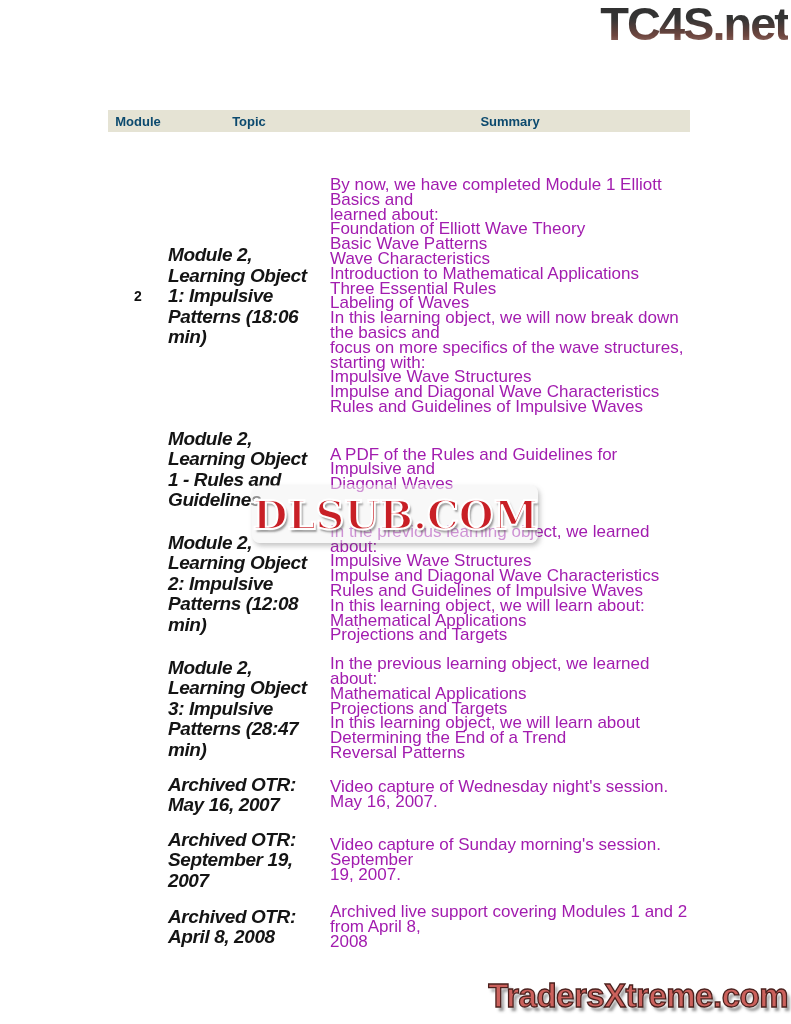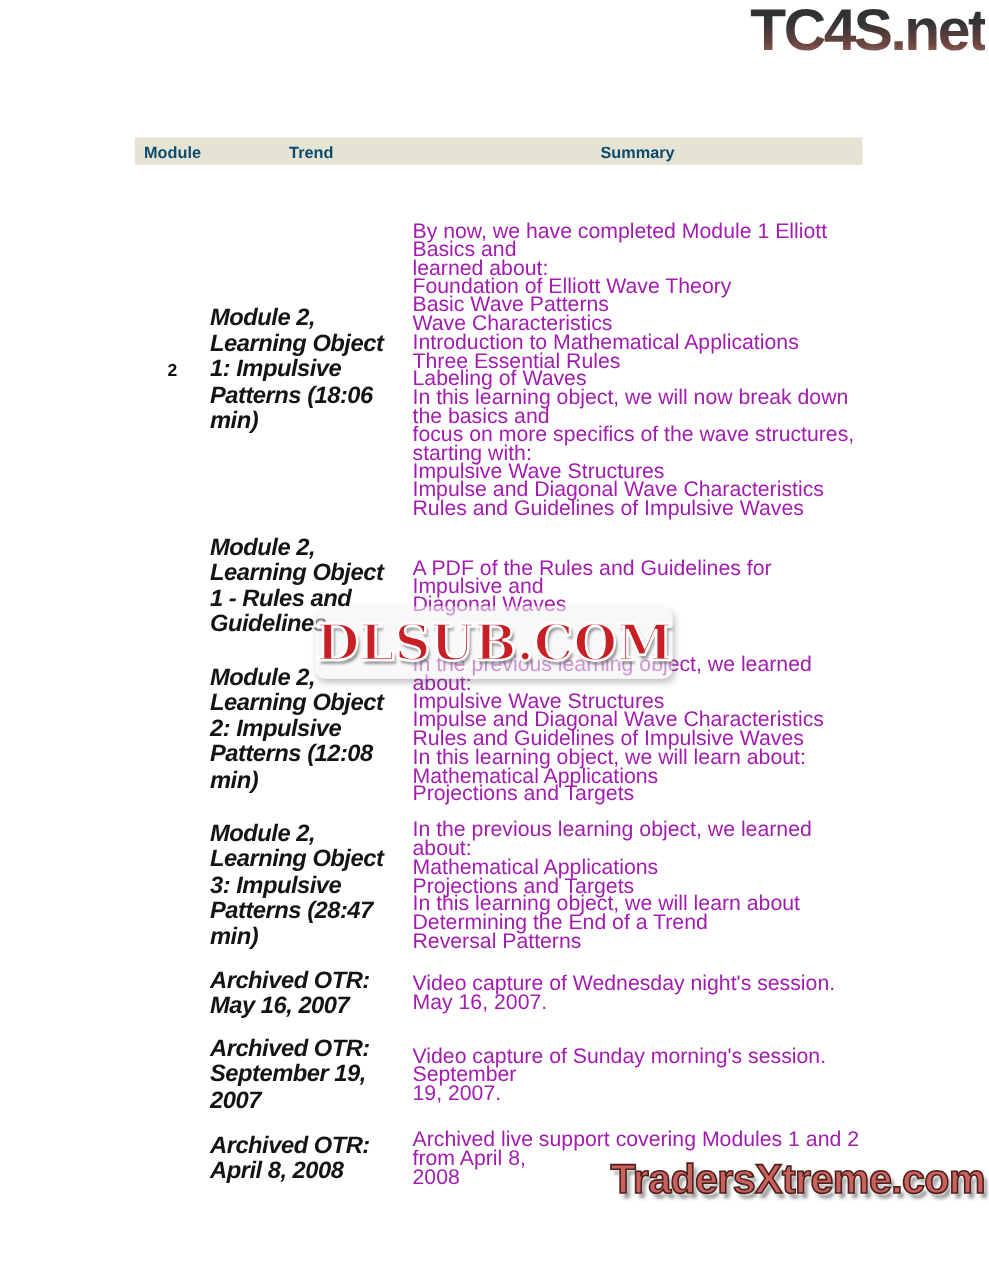--- a/index.html
+++ b/index.html
@@ -53,37 +53,37 @@
   }
   .watermark span {
     font-family:"DejaVu Serif", serif;
     font-size:40px; font-weight:bold; letter-spacing:0px;
     color:#c81f26;
     -webkit-text-stroke:2px #ffffff;
     text-shadow:2px 3px 2px rgba(80,80,80,0.55);
   }
   
   .footer-logo {
-    position:absolute; top:924px; right:3px;
+    position:absolute; top:977px; right:3px;
     font-size:33px; font-weight:bold; letter-spacing:-0.5px;
     color:#cb615c;
     -webkit-text-stroke:1.3px #4a201d;
     text-shadow:0 0 2px #ffffff, 0 0 4px #ffffff, 3px 4px 3px rgba(130,130,130,0.9);
   }
 </style>
 </head>
 <body>
 
 <div class="page">
 
   <div class="tc4s-logo">TC4S.net</div>
 
   <div class="thead">
     <div class="th w-module">Module</div>
-    <div class="th w-topic">Trend</div>
+    <div class="th w-topic">Topic</div>
     <div class="th w-summary">Summary</div>
   </div>
 
   <div class="tbody">
     <div class="row">
       <div class="cell module">2</div>
       <div class="cell topic">Module 2,
 Learning Object
 1: Impulsive
 Patterns (18:06

